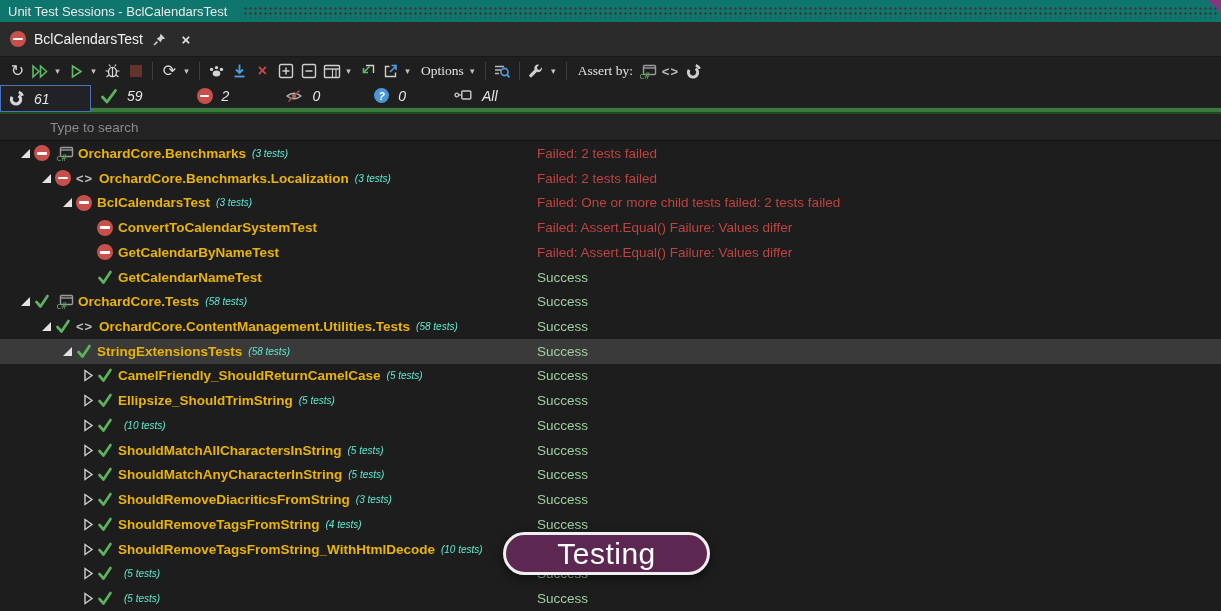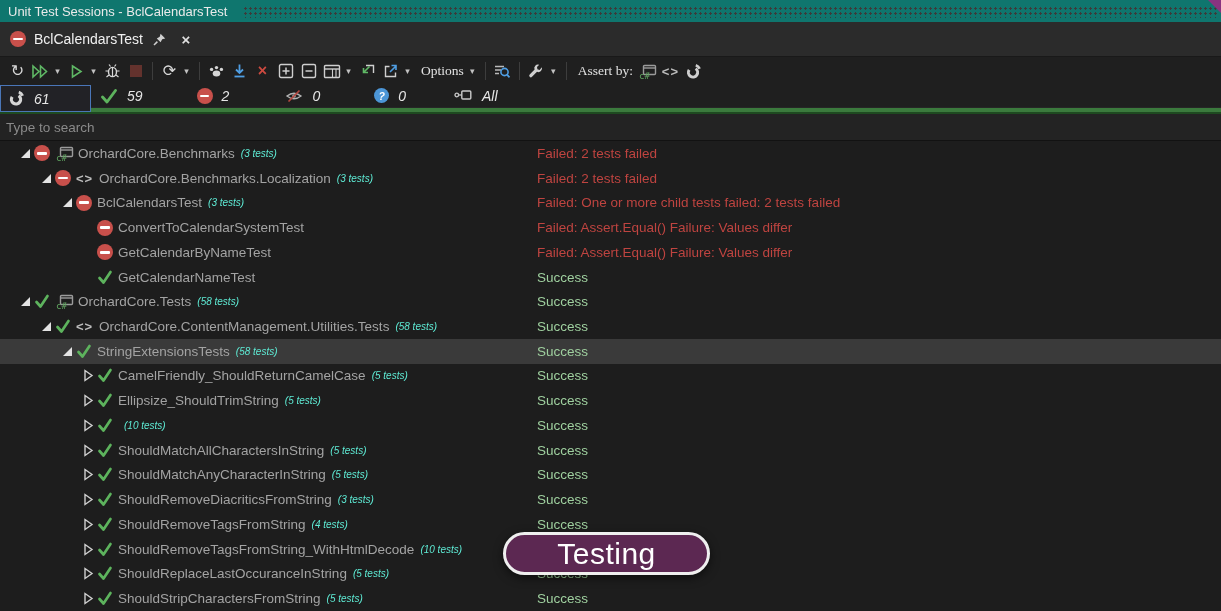--- a/index.html
+++ b/index.html
@@ -45,33 +45,33 @@
   .chip { position:absolute; left:0; top:0; width:91px; height:27px; z-index:2;
           border:1px solid #4a76b8; background:#222226; display:flex; align-items:center;
           padding-left:7px; gap:9px; }
   .count-item { display:flex; align-items:flex-start; gap:9px; }
   .count-num { font-size:14px; color:#e6e6e6; }
   .q-ic { display:inline-flex; align-items:center; justify-content:center; width:15px; height:15px;
           border-radius:50%; background:#4c96d7; color:#fff; font-size:10.5px; font-weight:bold; }
   
   .progress { height:7px; background:#3b7a3d; border-top:1px solid #262626; border-bottom:2px solid #1e4a20; }
   
-  .searchbar { height:27px; background:#232323; border-bottom:1px solid #121212; display:flex; align-items:center; }
+  .searchbar { height:27px; background:#232323; border-bottom:1px solid #121212; display:flex; align-items:center;padding-left:44px; }
   .searchbar input { width:100%; height:100%; background:transparent; border:none; outline:none;
           color:#d8d8d8; font-size:13.5px; padding-left:6px; font-family:"Liberation Sans", sans-serif; }
   .searchbar input::placeholder { color:#8a8a8a; }
   
   .tree { position:relative; height:470px; overflow:hidden; background:#1d1d1d; }
   .row { position:relative; height:24.74px; display:flex; align-items:center; font-size:13.5px; }
   .row.selected { background:#3a3a3a; }
   .expander { width:18px; display:flex; align-items:center; justify-content:center; flex:none; }
   .exp-open { width:0; height:0; border-left:9px solid transparent; border-bottom:9px solid #e3e3e3; }
   .sicon { width:21px; display:flex; align-items:center; flex:none; }
   .kicon { width:23px; display:flex; align-items:center; flex:none; }
-  .rlabel { color:#a3a3a3; white-space:nowrap; }
+  .rlabel { color:#eab308; white-space:nowrap;font-weight:bold; }
   .rcount { margin-left:6px; font-style:italic; color:#5eead4; font-size:10px; white-space:nowrap; }
   .result { position:absolute; left:537px; white-space:nowrap; }
   .result.fail { color:#bf4440; }
   .result.success { color:#9fd09f; }
   
   .pill { position:absolute; left:503px; top:532px; width:207px; height:43px; z-index:8;
           background:#5c2852; border:3px solid #efefef; border-radius:33px;
           display:flex; align-items:center; justify-content:center;
           color:#fff; font-size:30px; letter-spacing:.5px; box-shadow:0 3px 10px rgba(0,0,0,.55); }
   svg { display:block; }
@@ -542,37 +542,35 @@
         <span class="expander">
           <svg width="11" height="13" viewBox="0 0 11 13">
             <path d="M2 1.5L9 6.5 2 11.5z" fill="none" stroke="#cfcfcf" stroke-width="1.4"></path>
           </svg>
         </span>
         <span class="sicon">
           <svg width="16" height="15" viewBox="0 0 16 15">
             <path d="M2.5 8L6.5 12.5 13.5 2" fill="none" stroke="#5db35d" stroke-width="2.7" stroke-linecap="round" stroke-linejoin="round"></path>
           </svg>
         </span>
-        <span class="rlabel">ShouldReplaceLastOccuranceInString</span>
         <span class="rcount">(5 tests)</span>
         <span class="result success">Success</span>
       </div>
       <div class="row">
         <span style="width: 79px; flex: 0 0 auto;"></span>
         <span class="expander">
           <svg width="11" height="13" viewBox="0 0 11 13">
             <path d="M2 1.5L9 6.5 2 11.5z" fill="none" stroke="#cfcfcf" stroke-width="1.4"></path>
           </svg>
         </span>
         <span class="sicon">
           <svg width="16" height="15" viewBox="0 0 16 15">
             <path d="M2.5 8L6.5 12.5 13.5 2" fill="none" stroke="#5db35d" stroke-width="2.7" stroke-linecap="round" stroke-linejoin="round"></path>
           </svg>
         </span>
-        <span class="rlabel">ShouldStripCharactersFromString</span>
         <span class="rcount">(5 tests)</span>
         <span class="result success">Success</span>
       </div>
     </div>
 
   <div class="pill">
     <span>Testing</span>
   </div>
 </div>
 

